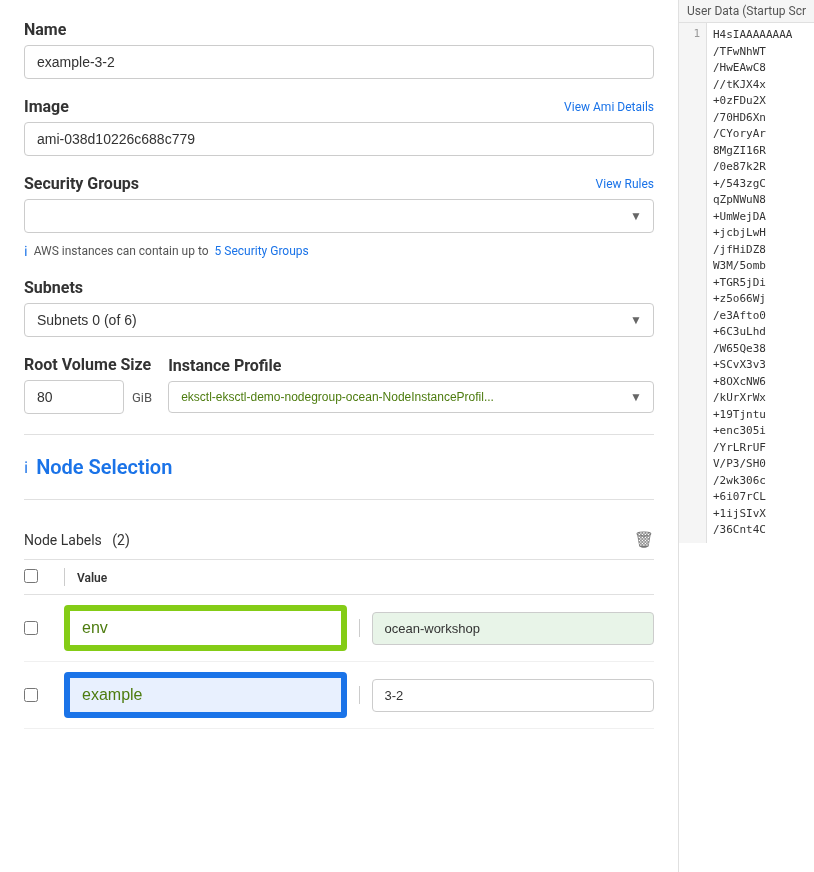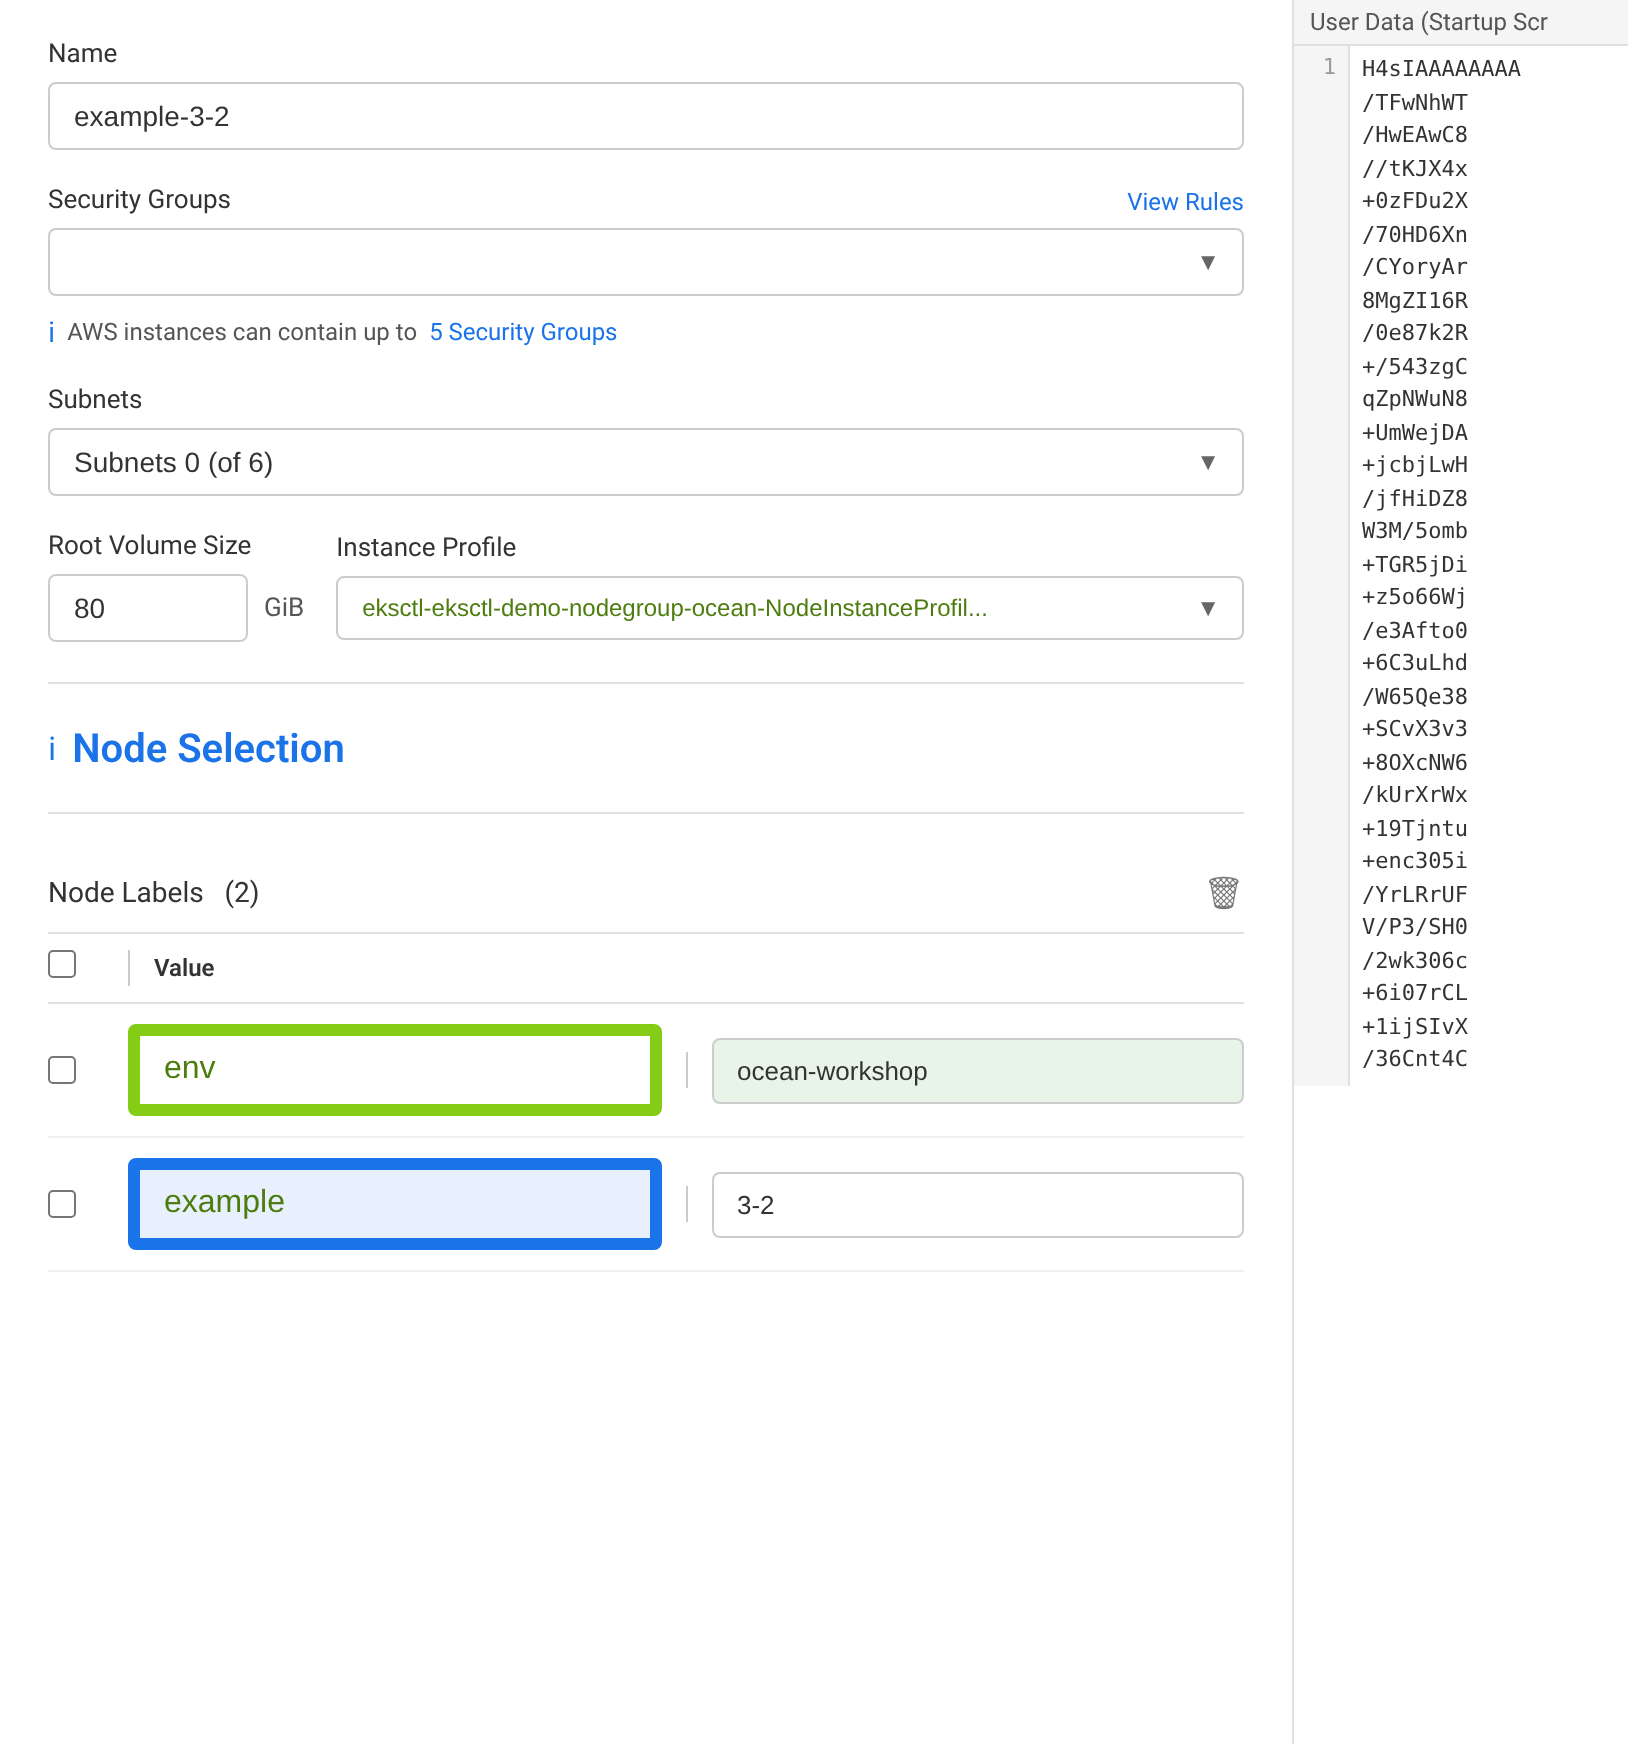--- a/index.html
+++ b/index.html
@@ -19,21 +19,21 @@
       position: relative;
     }
 
     .left-panel {
       flex: 1;
       padding: 20px 24px;
       overflow: hidden;
     }
 
     .right-panel {
-      width: 168px;
+      width: 136px;
       border-left: 1px solid #e0e0e0;
       background: #fff;
       overflow: hidden;
       flex-shrink: 0;
     }
 
     .right-panel-header {
       background: #f5f5f5;
       border-bottom: 1px solid #e0e0e0;
       padding: 4px 8px;
@@ -70,22 +70,22 @@
     .code-content div {
       line-height: 1.5;
     }
 
     .form-group {
       margin-bottom: 18px;
     }
 
     .form-label {
       display: block;
-      font-size: 13px;
-      font-weight: 400;
+      font-size: 16px;
+      font-weight: 700;
       color: #333;
       margin-bottom: 6px;
     }
 
     .form-label-row {
       display: flex;
       justify-content: space-between;
       align-items: center;
       margin-bottom: 6px;
     }
@@ -341,20 +341,27 @@
 
 <div class="main-container">
 
   <div class="left-panel">
 
     <div class="form-group">
       <label class="form-label">Name</label>
       <input class="form-input" type="text" value="example-3-2" style="">
     </div>
 
+    <div class="form-group">
+      <div class="form-label-row">
+        <label class="form-label">Image</label>
+        <a class="link-blue">View Ami Details</a>
+      </div>
+      <input class="form-input" type="text" value="ami-038d10226c688c779" style="">
+    </div>
 
     <div class="form-group">
       <div class="form-label-row">
         <label class="form-label">Security Groups</label>
         <a class="link-blue">View Rules</a>
       </div>
       <div class="form-select-wrapper">
         <select class="form-select">
           <option value=""></option>
         </select>

